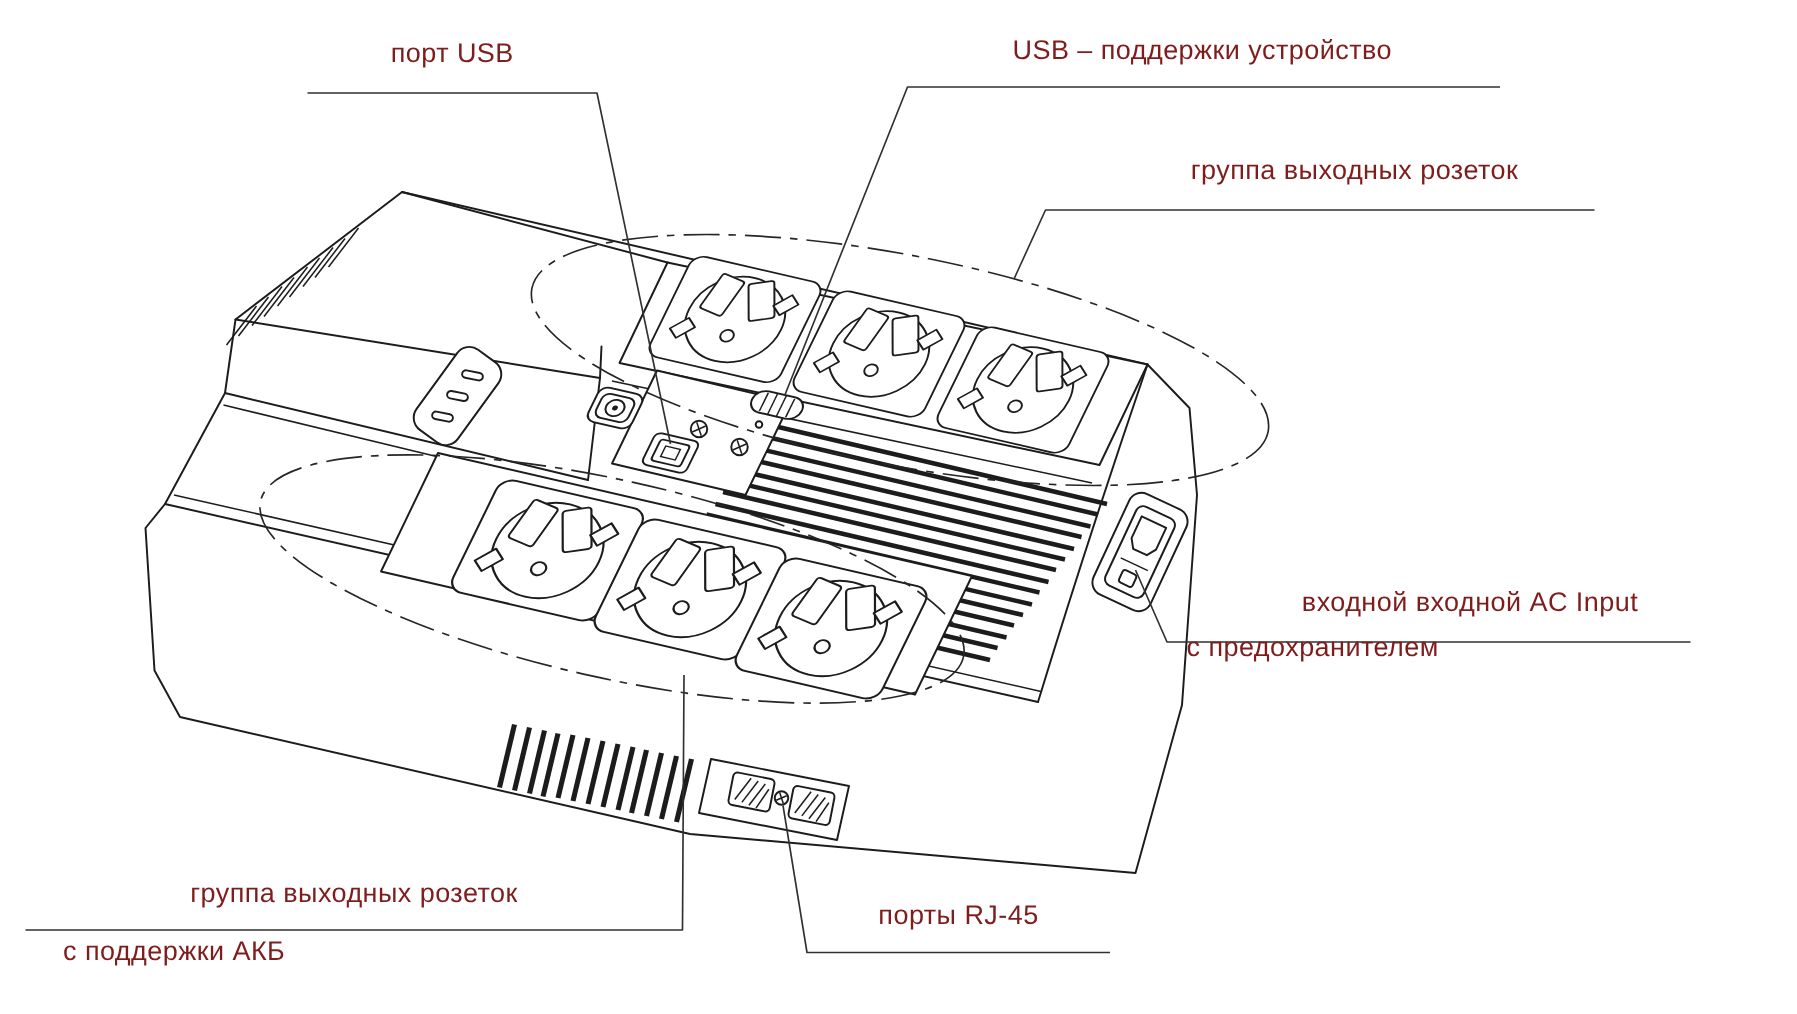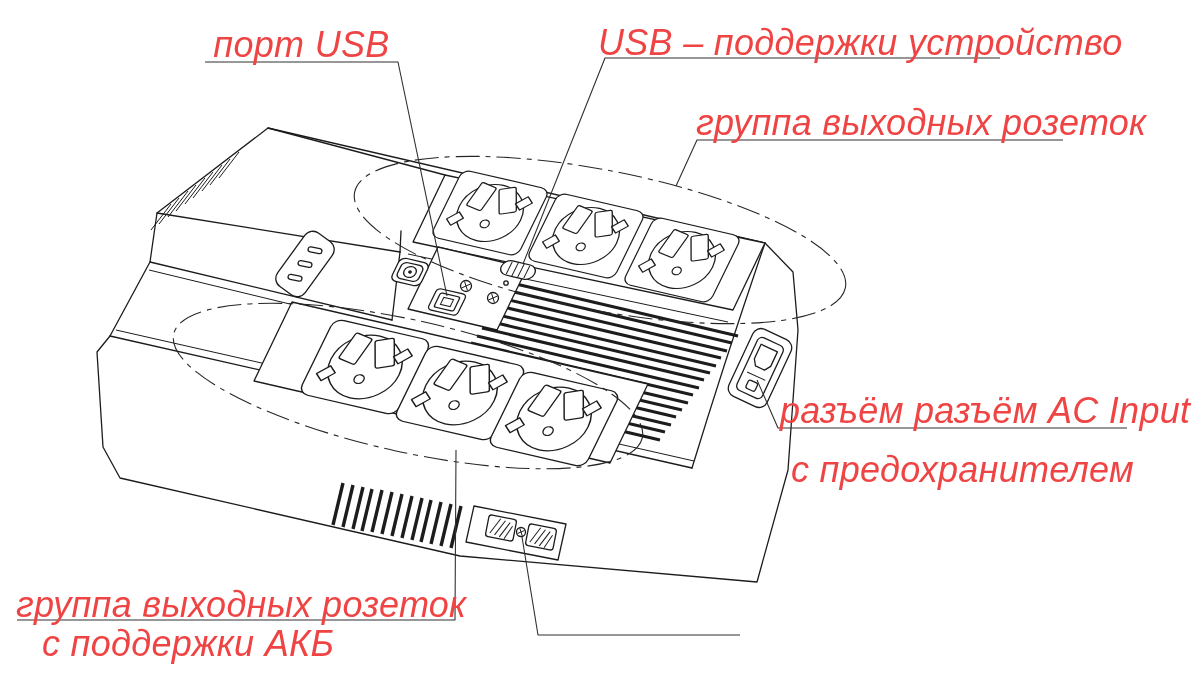--- a/index.html
+++ b/index.html
@@ -2,22 +2,22 @@
 <html><head>
 <meta charset="utf-8">
 <style>
   html,body{margin:0;padding:0;background:#ffffff;}
   #stage{
     position:relative;width:1198px;height:676px;background:#ffffff;overflow:hidden;
     font-family:"Liberation Sans","DejaVu Sans",sans-serif;
   }
   #drawing{position:absolute;left:0;top:0;}
   .lbl{
-    position:absolute;font-style:italic;font-size:36px;line-height:1.05;
-    color:#ef4444;white-space:nowrap;letter-spacing:.3px;
+    position:absolute;font-size:18px;line-height:1.05;
+    color:#7f1d1d;white-space:nowrap;letter-spacing:.3px;
   }
   .lbl.center{text-align:center;}
   svg .ln{fill:none;stroke:#1c1c1c;stroke-width:1.3;stroke-linejoin:round;stroke-linecap:round;}
   svg .fw{fill:#ffffff;stroke:#1c1c1c;stroke-width:1.3;stroke-linejoin:round;}
   svg .thin{fill:none;stroke:#1c1c1c;stroke-width:1;}
   svg .rib{stroke:#1c1c1c;stroke-width:3;stroke-linecap:butt;}
   svg .vent{stroke:#1c1c1c;stroke-width:3.4;stroke-linecap:butt;}
   svg .leader{fill:none;stroke:#303030;stroke-width:1.1;stroke-linejoin:round;}
   svg .axis{fill:none;stroke:#262626;stroke-width:1.1;stroke-dasharray:24 6 5 6;}
   svg .dark{fill:#1c1c1c;stroke:none;}
@@ -231,19 +231,20 @@
       <path class="leader" d="M740,635 L538,635 L522,537"></path>
     </g>
   </svg>
 
   <div class="lbl center" style="left:205px;top:26px;width:193px;">порт USB</div>
 
   <div class="lbl center" style="left:598px;top:24px;width:407px;">USB – поддержки устройство</div>
 
   <div class="lbl center" style="left:696px;top:104px;width:414px;">группа выходных розеток</div>
 
-  <div class="lbl center" style="left:780px;top:392px;width:400px;">разъём разъём AC Input</div>
-  <div class="lbl" style="left:791px;top:451px;">с предохранителем</div>
+  <div class="lbl center" style="left:780px;top:392px;width:400px;">входной входной AC Input</div>
+  <div class="lbl" style="left:791px;top:422px;">с предохранителем</div>
 
   <div class="lbl center" style="left:16px;top:586px;width:440px;">группа выходных розеток</div>
   <div class="lbl" style="left:42px;top:625px;">с поддержки АКБ</div>
 
+  <div class="lbl center" style="left:538px;top:601px;width:202px;">порты RJ-45</div>
 </div>
 
 </body></html>

